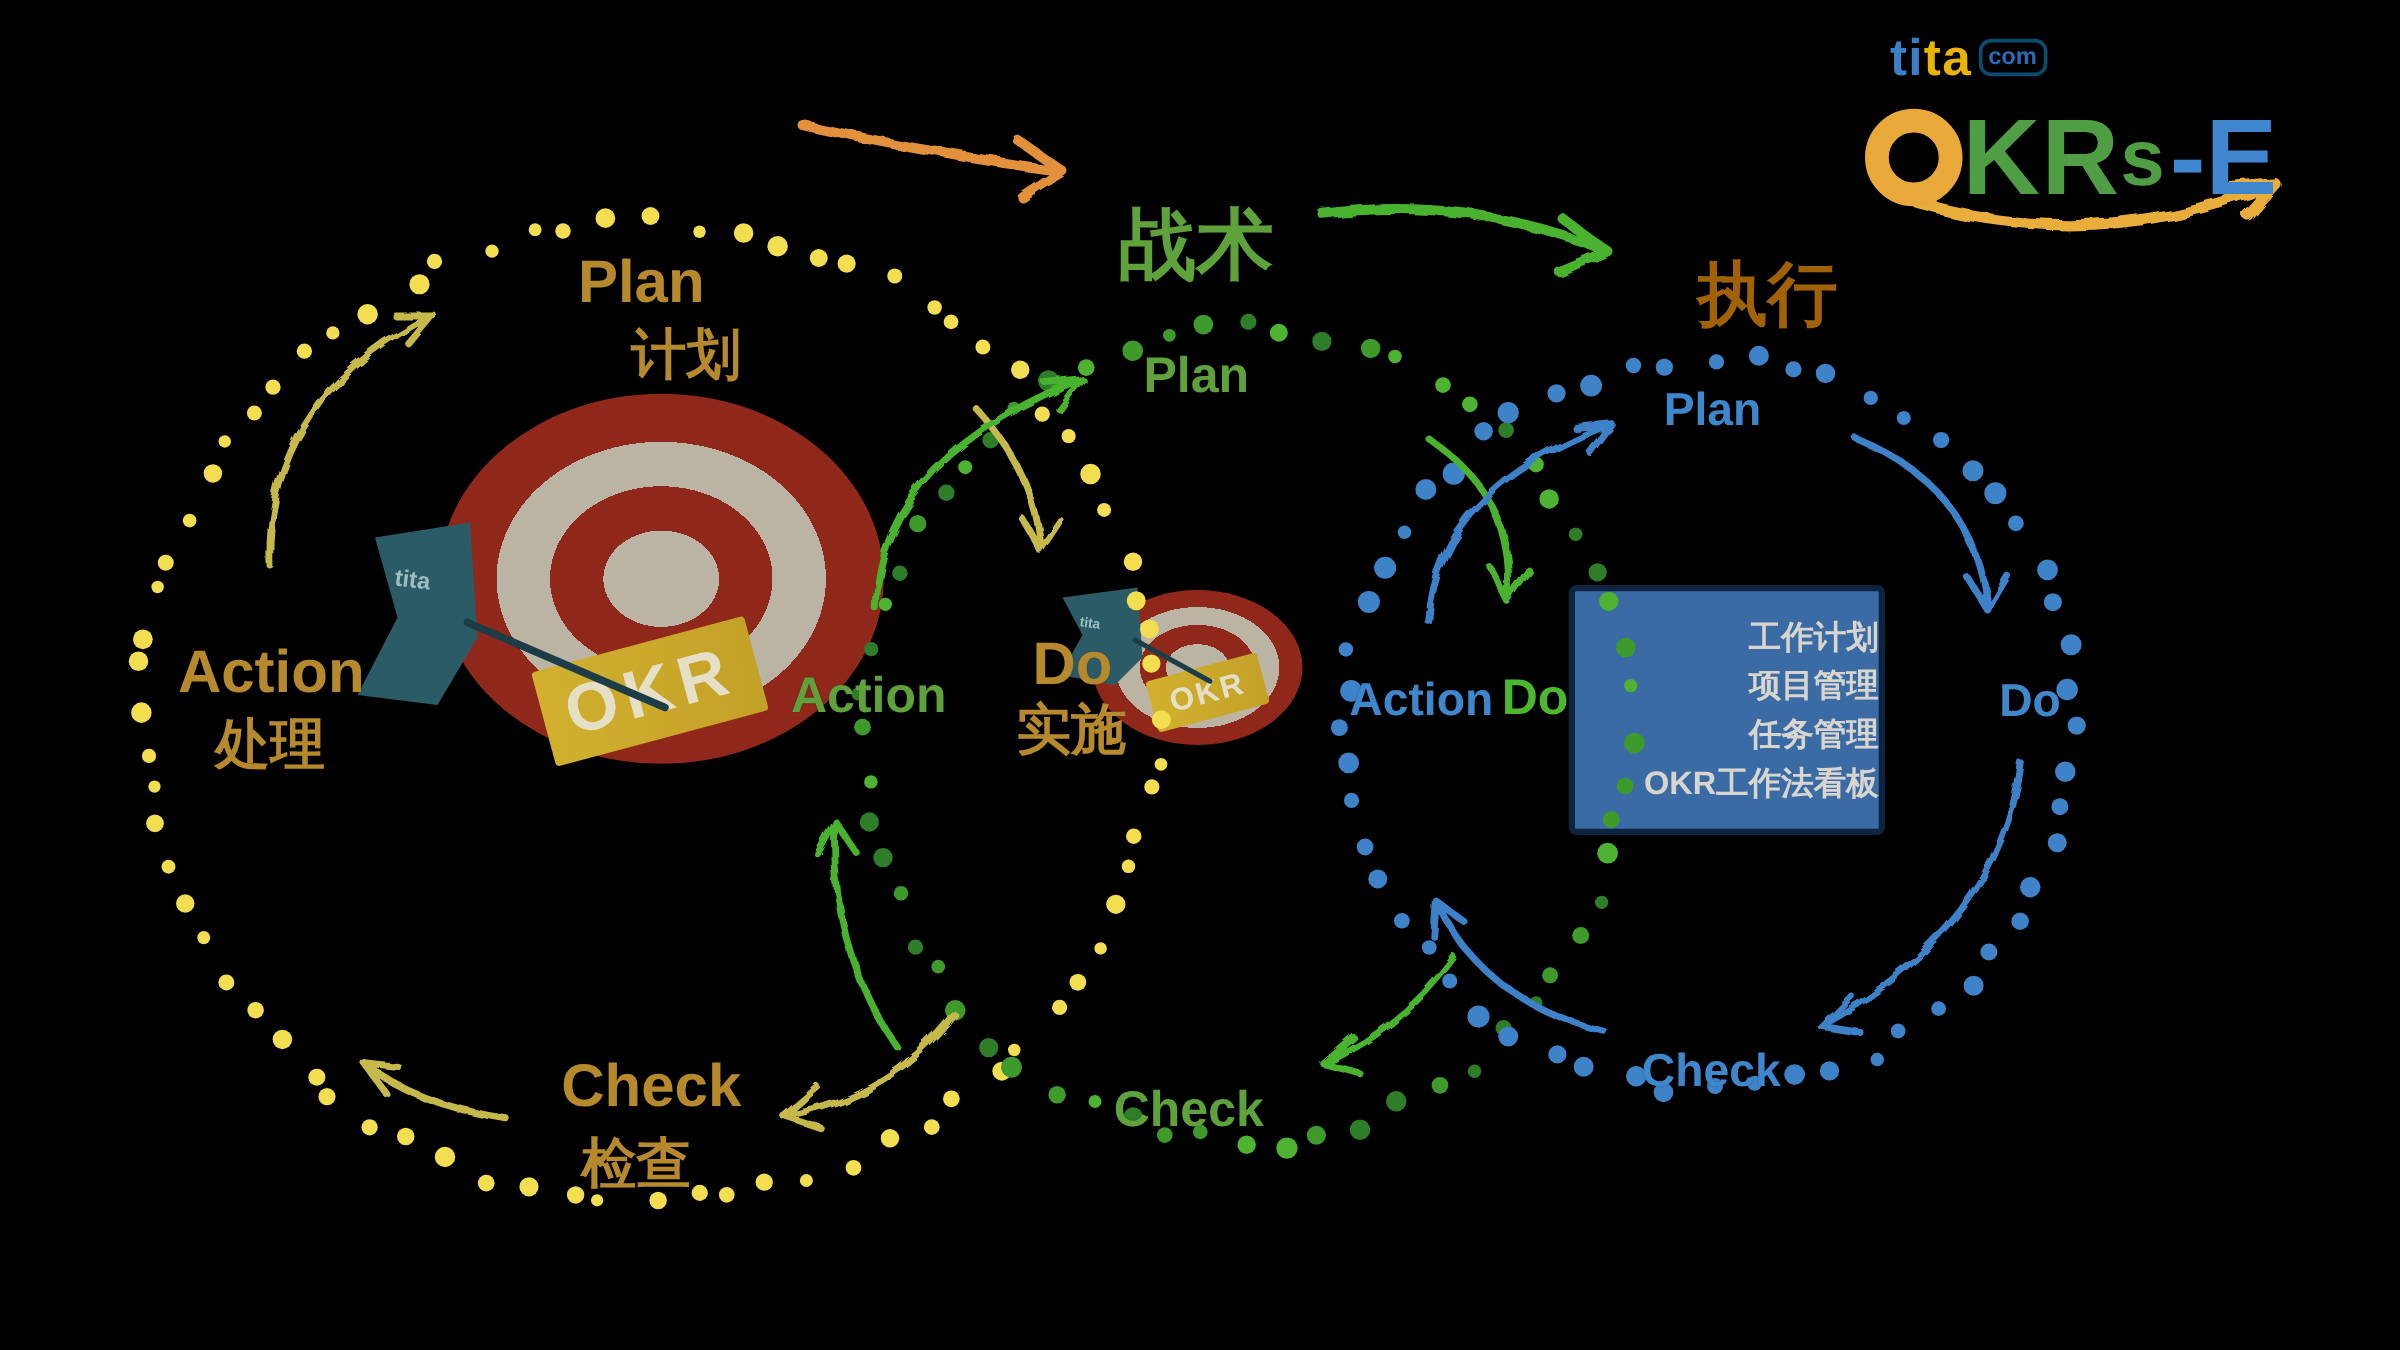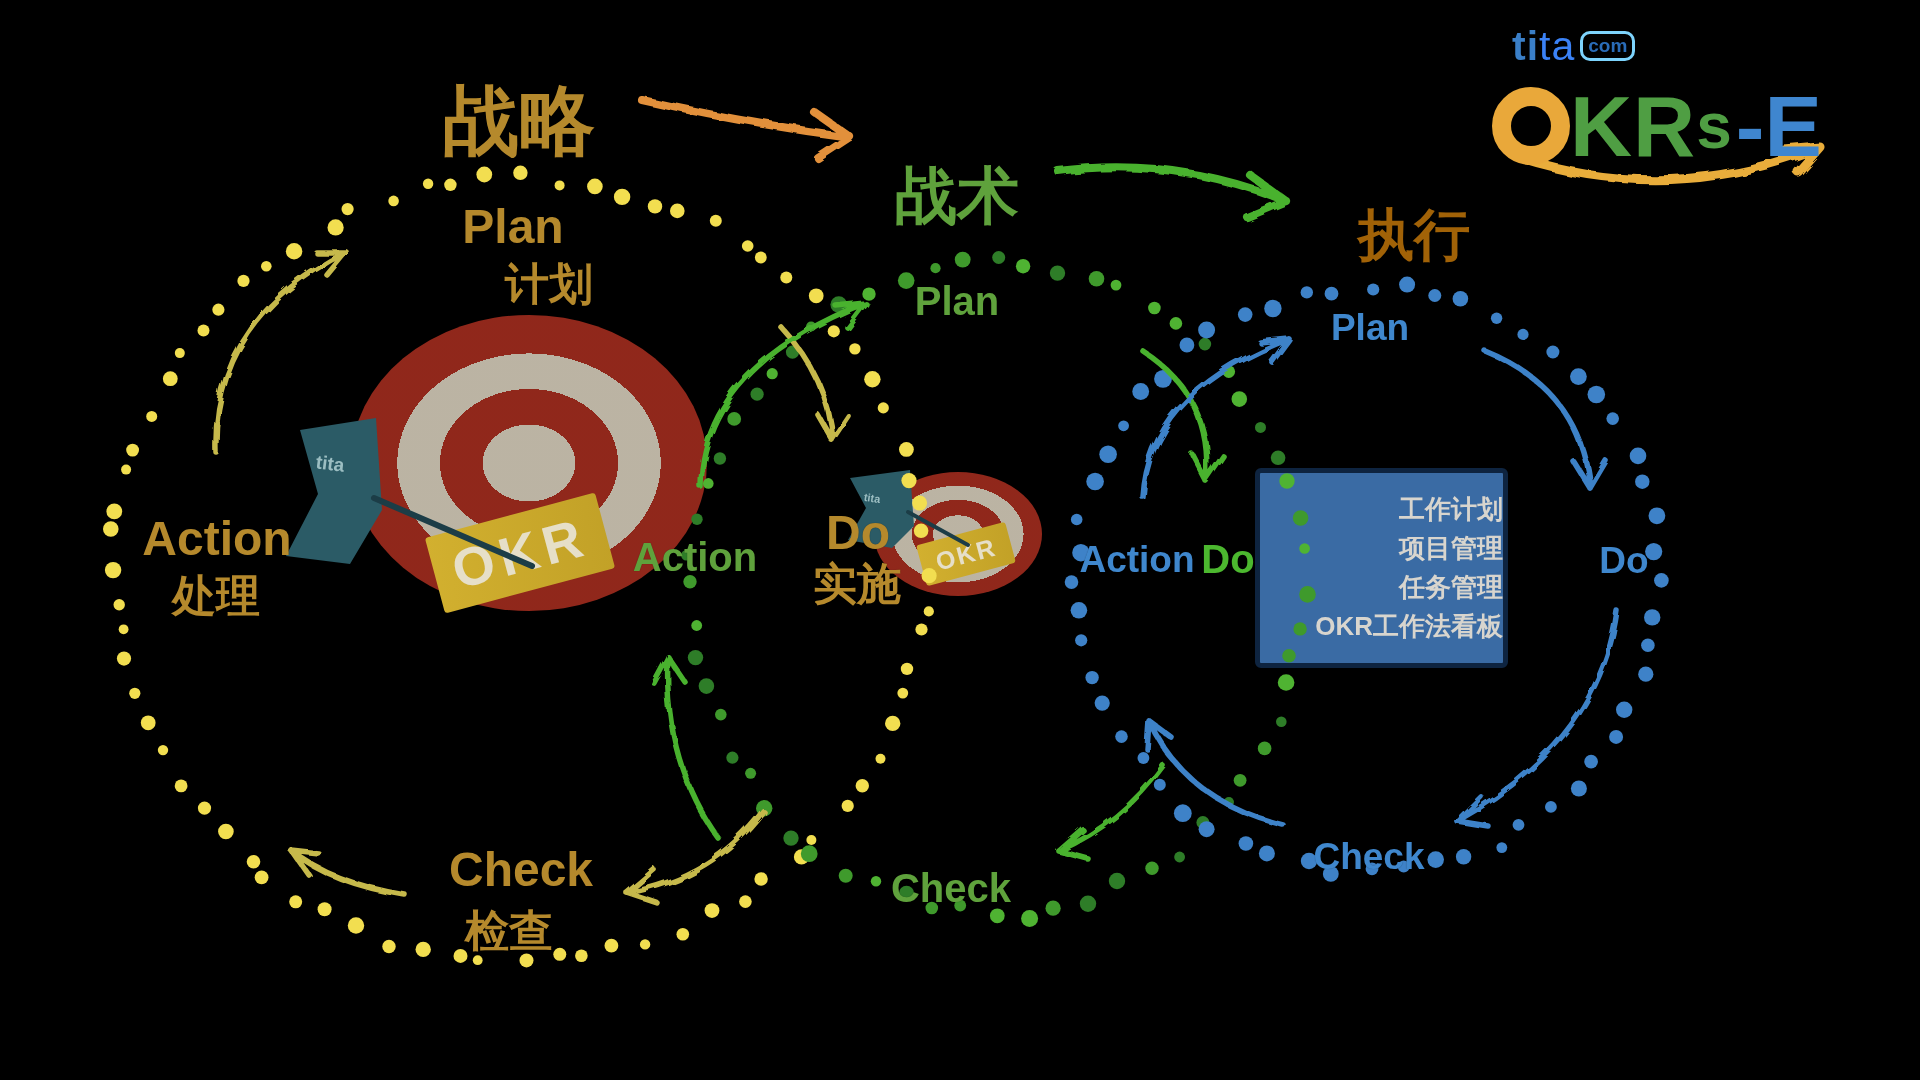--- a/index.html
+++ b/index.html
@@ -27,22 +27,22 @@
   
   #panel{position:absolute;left:1255px;top:468px;width:253px;height:200px;z-index:2;
     background:#3a6ba4;border:5px solid #0e2440;border-radius:6px;box-sizing:border-box;
     box-shadow:0 0 0 3px rgba(0,0,0,.65);
     display:flex;flex-direction:column;align-items:flex-end;justify-content:center;}
   #panel .pline{color:#d8d5ce;font-size:26px;font-weight:bold;line-height:39px;white-space:nowrap;}
   
   #logo{position:absolute;left:1492px;top:24px;z-index:6;}
   #tita-row{display:flex;align-items:center;height:44px;margin-left:20px;}
   #tita-row .t-blue{color:#3a7fc8;font-size:41px;font-weight:800;letter-spacing:1px;}
-  #tita-row .t-red{color:#3b82f6;font-size:41px;font-weight:400;letter-spacing:1px;}
-  #tita-badge{margin-left:5px;border:3px solid #7dd3fc;border-radius:10px;padding:0 5px;color:#2a6cb8;
+  #tita-row .t-red{color:#eab308;font-size:41px;font-weight:700;letter-spacing:1px;}
+  #tita-badge{margin-left:5px;border:3px solid #0c4a6e;border-radius:10px;padding:0 5px;color:#2a6cb8;
     font-size:19px;font-weight:800;line-height:24px;}
   #okrs-row{display:flex;align-items:center;margin-top:18px;}
   #okrs-o{width:40px;height:40px;border:19px solid #e9a83a;border-radius:50%;}
   .okrs-kr{color:#4f9e43;font-size:86px;font-weight:800;line-height:80px;letter-spacing:1px;}
   .okrs-s{color:#4f9e43;font-size:64px;font-weight:800;line-height:80px;}
   .okrs-e{color:#3f86cf;font-size:86px;font-weight:800;line-height:80px;margin-left:4px;}
 </style>
 </head>
 <body>
 
@@ -287,21 +287,20 @@
         <path d="M1144,352 Q1214,398 1206,481 M1206,481 L1192,454 M1206,481 L1223,456" fill="none" stroke="#49b22f" stroke-width="5.5" stroke-linecap="round"></path>
         <path d="M1163,766 Q1122,823 1059,851 M1059,851 L1083,830 M1059,851 L1088,859" fill="none" stroke="#49b22f" stroke-width="5.5" stroke-linecap="round"></path>
         <path d="M719,839 Q663,762 668,657 M668,657 L654,683 M668,657 L685,682" fill="none" stroke="#49b22f" stroke-width="5.5" stroke-linecap="round"></path>
         <path d="M1143,497 Q1149,392 1289,339 M1289,339 L1260,342 M1289,339 L1272,362" fill="none" stroke="#3e82c8" stroke-width="5.5" stroke-linecap="round"></path>
         <path d="M1485,351 Q1581,390 1590,488 M1590,488 L1574,462 M1590,488 L1606,461" fill="none" stroke="#3e82c8" stroke-width="5.5" stroke-linecap="round"></path>
         <path d="M1617,611 Q1599,742 1457,821 M1457,821 L1481,797 M1457,821 L1488,826" fill="none" stroke="#3e82c8" stroke-width="5.5" stroke-linecap="round"></path>
         <path d="M1283,825 Q1186,801 1149,721 M1149,721 L1147,749 M1149,721 L1172,738" fill="none" stroke="#3e82c8" stroke-width="5.5" stroke-linecap="round"></path>
       </g>
   </svg>
 
-  <div class="lbl gold" style="left:519px;top:122px;font-size:76px;">战略</div>
   <div class="lbl green" style="left:957px;top:196px;font-size:62px;text-align:right;">战术</div>
   <div class="lbl blue" style="left:1370px;top:236px;font-size:56px;color:#a16207;margin-left:44px;">执行</div>
 
   <div class="lbl gold" style="left:513px;top:226px;font-size:48px;">Plan</div>
   <div class="lbl gold" style="left:511px;top:284px;font-size:44px;margin-left:38px;">计划</div>
   <div class="lbl gold" style="left:858px;top:532px;font-size:48px;">Do</div>
   <div class="lbl gold" style="left:857px;top:584px;font-size:44px;">实施</div>
   <div class="lbl gold" style="left:521px;top:869px;font-size:48px;">Check</div>
   <div class="lbl gold" style="left:509px;top:931px;font-size:44px;">检查</div>
   <div class="lbl gold" style="left:217px;top:538px;font-size:48px;">Action</div>

